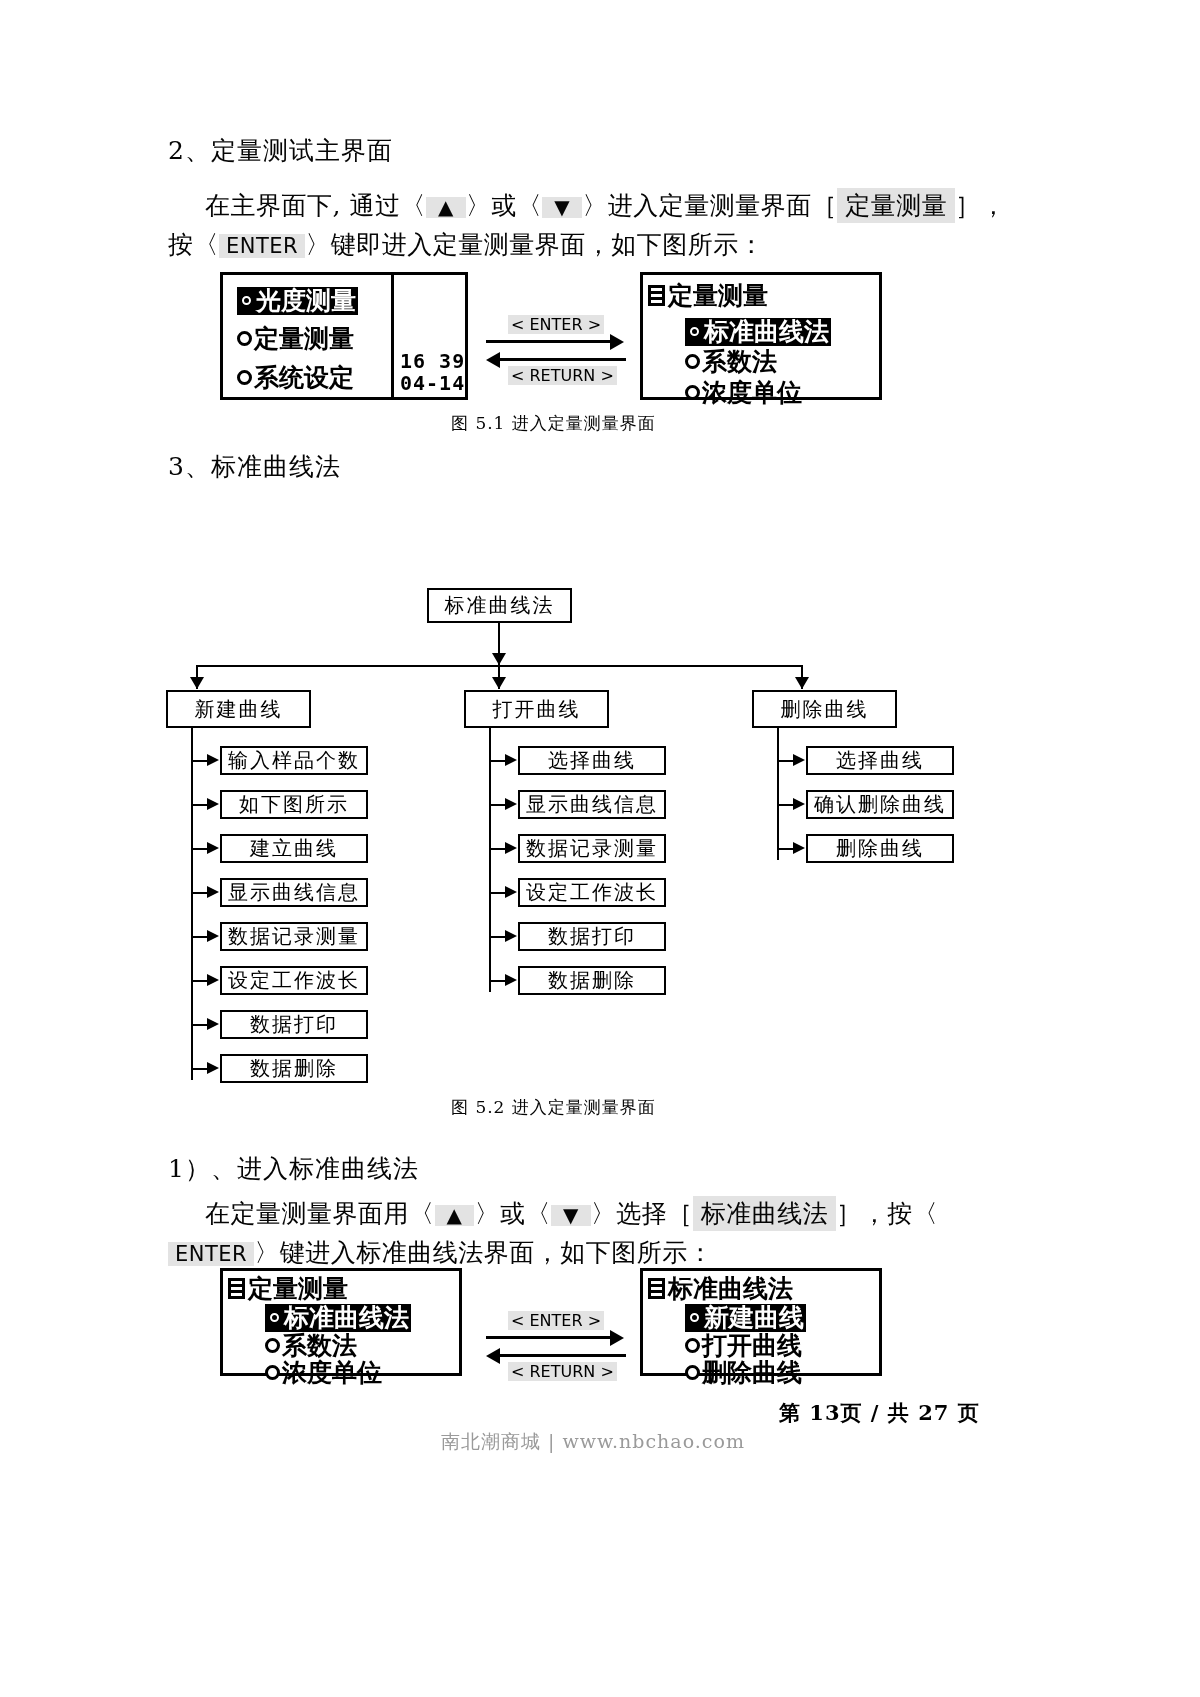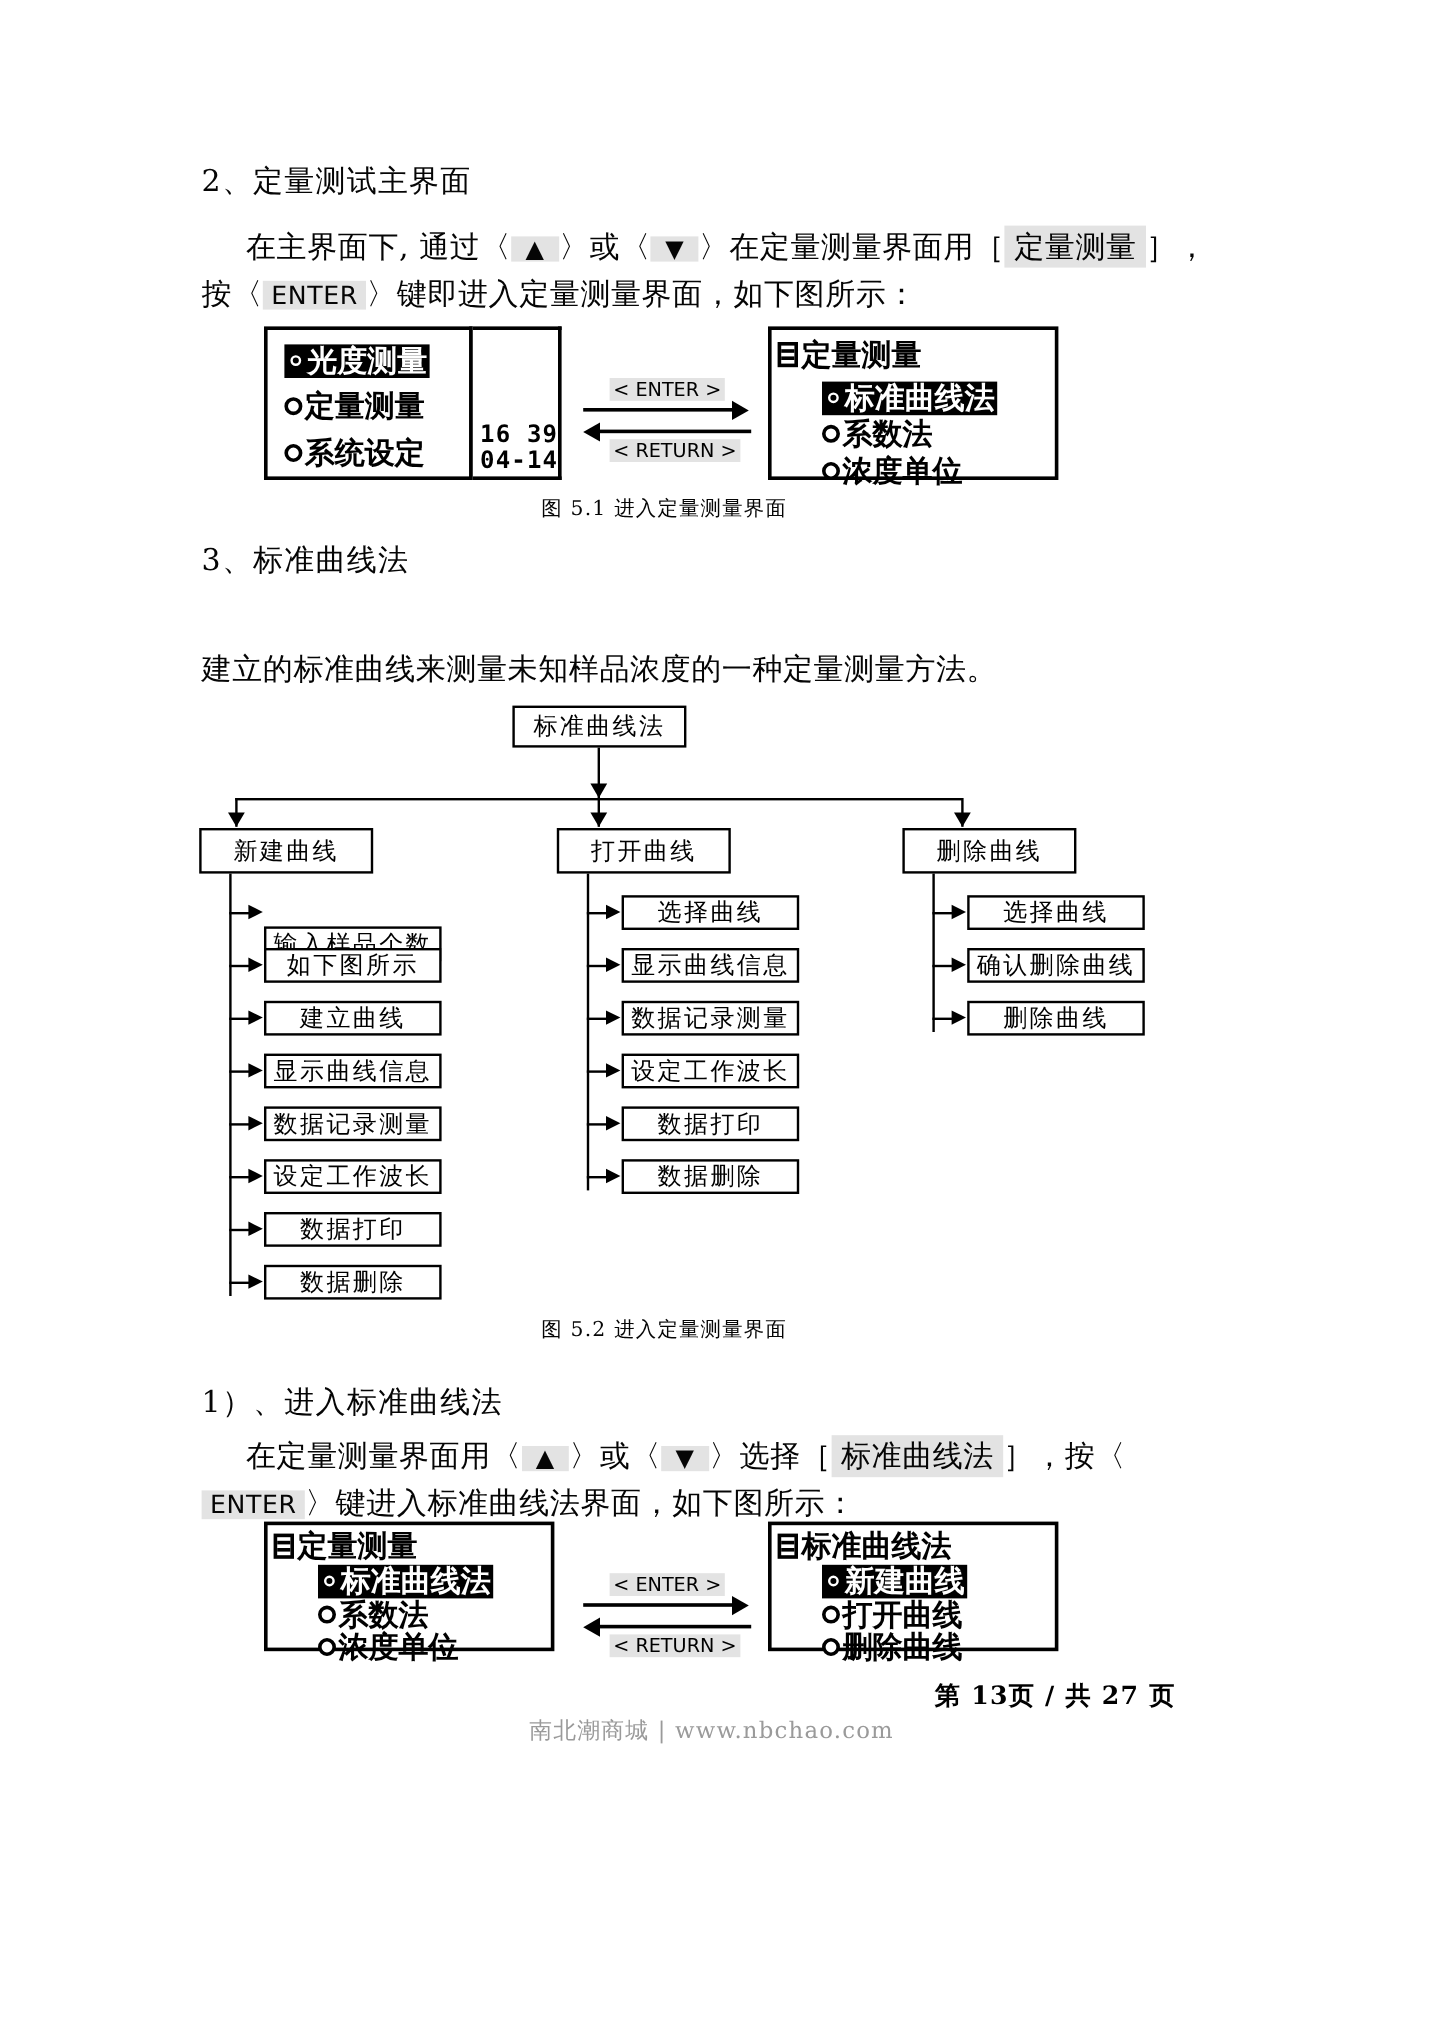--- a/index.html
+++ b/index.html
@@ -239,21 +239,21 @@
   }
 </style>
 </head>
 <body>
 
 <div class="page">
 
   <div class="txt heading" style="left:168px; top:134px;">2、定量测试主界面</div>
 
   <div class="txt para" style="left:205px; top:188px;">
-    <span>在主界面下, 通过〈</span><span class="keychip tri">▲</span><span>〉或〈</span><span class="keychip tri">▼</span><span>〉在定量测量界面用［</span><span class="brkchip">定量测量</span><span>］，</span>
+    <span>在主界面下, 通过〈</span><span class="keychip tri">▲</span><span>〉或〈</span><span class="keychip tri">▼</span><span>〉进入定量测量界面［</span><span class="brkchip">定量测量</span><span>］，</span>
   </div>
 
   <div class="txt para" style="left:168px; top:228px;">
     <span>按〈</span><span class="keychip wordkey">ENTER</span><span>〉键即进入定量测量界面，如下图所示：</span>
   </div>
 
   <div class="lcd" style="left:220px; top:272px; width:174px; height:128px;">
     <div class="lcd-inner">
       <div class="lcdrow inv" style="left:14px; top:12px;">
         <span class="radio sel oninv"></span><span>光度测量</span>
@@ -301,21 +301,20 @@
       </div>
       <div class="lcdrow" style="left:42px; top:105px;">
         <span class="radio"></span><span>浓度单位</span>
       </div>
     </div>
   </div>
 
   <div class="txt caption" style="left:451px; top:412px;">图 5.1 进入定量测量界面</div>
 
   <div class="txt heading" style="left:168px; top:450px;">3、标准曲线法</div>
-  <div class="txt para" style="left:168px; top:541px;">建立的标准曲线来测量未知样品浓度的一种定量测量方法。</div>
 
   <div class="fbox" style="left:427px; top:588px; width:145px; height:35px;">标准曲线法</div>
 
   <div class="vline" style="left:498px; top:623px; height:42px;"></div>
   <div class="adown" style="left:492px; top:653px;"></div>
   <div class="hline" style="left:196px; top:665px; width:606px;"></div>
 
   <div class="vline" style="left:196px; top:665px; height:24px;"></div>
   <div class="adown" style="left:190px; top:677px;"></div>
 
@@ -323,21 +322,21 @@
   <div class="adown" style="left:492px; top:677px;"></div>
 
   <div class="vline" style="left:801px; top:665px; height:24px;"></div>
   <div class="adown" style="left:795px; top:677px;"></div>
 
   <div class="fbox" style="left:166px; top:690px; width:145px; height:38px;">新建曲线</div>
   <div class="vline" style="left:191px; top:728px; height:352px;"></div>
 
   <div class="hline" style="left:191px; top:760px; width:18px;"></div>
   <div class="aright" style="left:207px; top:754px;"></div>
-  <div class="fbox" style="left:220px; top:746px; width:148px; height:29px;margin-top:26px;">输入样品个数</div>
+  <div class="fbox" style="left:220px; top:746px; width:148px; height:29px;">输入样品个数</div>
 
   <div class="hline" style="left:191px; top:804px; width:18px;"></div>
   <div class="aright" style="left:207px; top:798px;"></div>
   <div class="fbox" style="left:220px; top:790px; width:148px; height:29px;">如下图所示</div>
 
   <div class="hline" style="left:191px; top:848px; width:18px;"></div>
   <div class="aright" style="left:207px; top:842px;"></div>
   <div class="fbox" style="left:220px; top:834px; width:148px; height:29px;">建立曲线</div>
 
   <div class="hline" style="left:191px; top:892px; width:18px;"></div>

